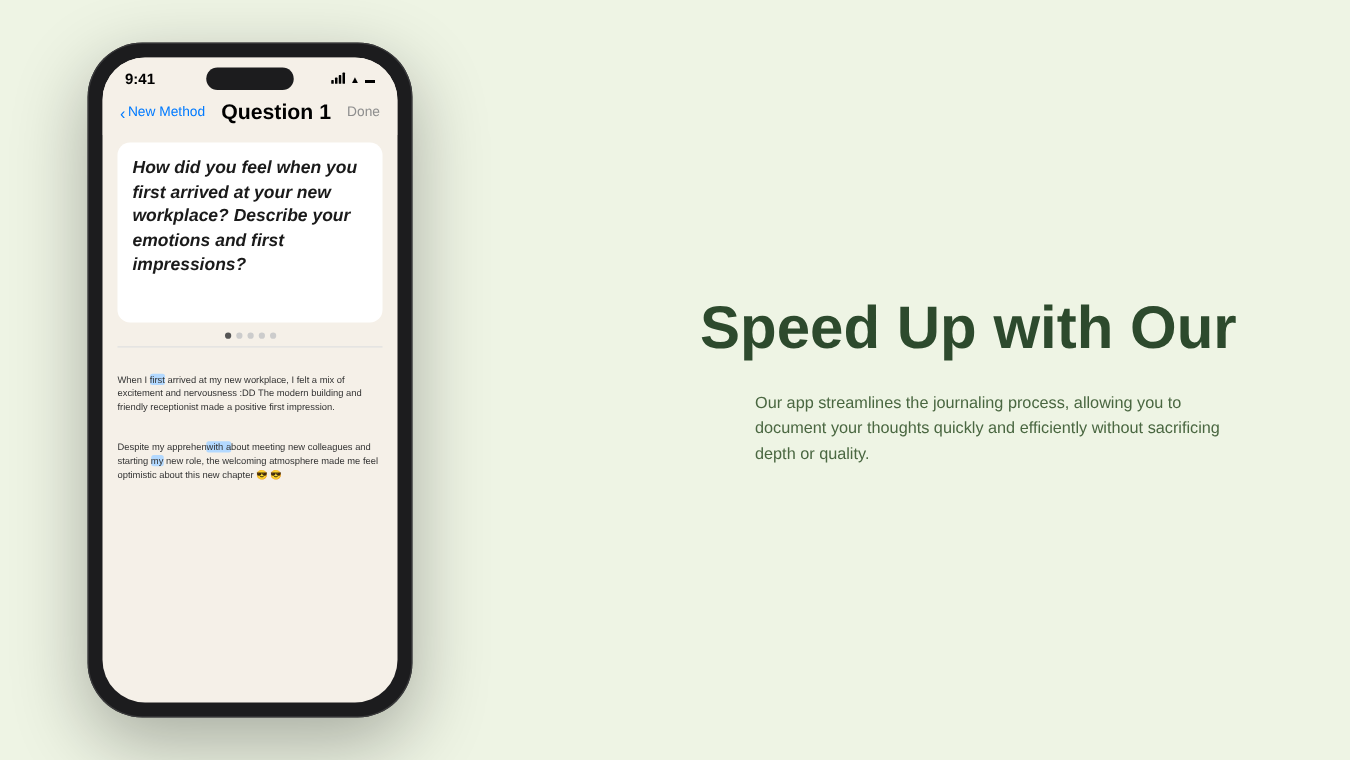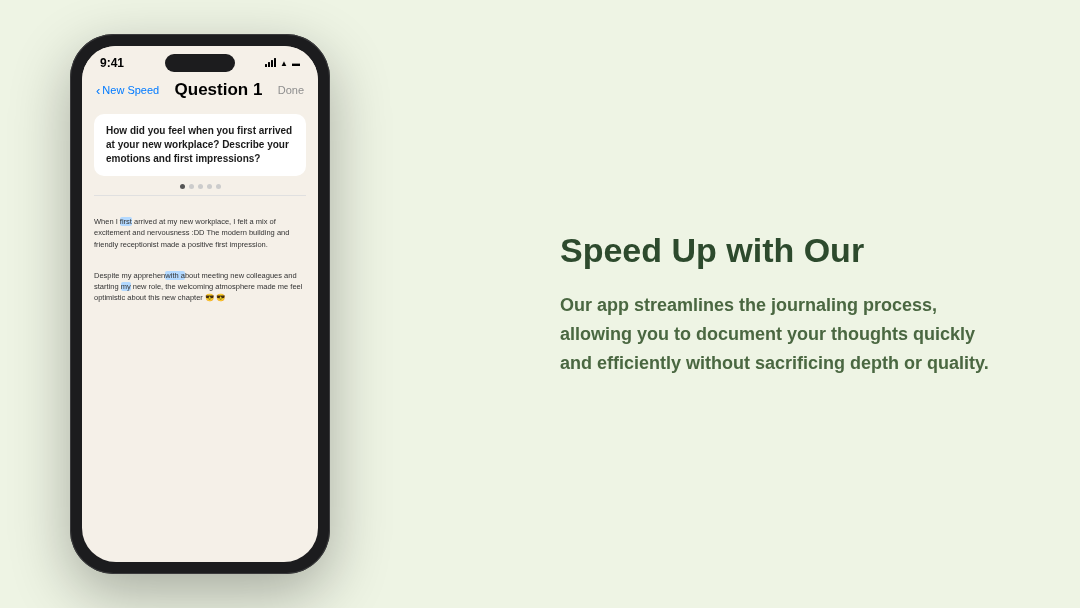--- a/index.html
+++ b/index.html
@@ -127,25 +127,26 @@
     }
 
     .question-card {
       background: #fff;
       border-radius: 10px;
       padding: 10px 12px;
       margin-bottom: 8px;
     }
 
     .question-text {
-      font-size: 10px;
+      font-size: 14px;
       font-weight: 600;
       color: #1a1a1a;
       line-height: 1.4;
-      margin-bottom: 0;
+      margin-bottom: 26px;
+      font-style: italic;
     }
 
     .regenerate-btn {
       background: #f0b429;
       border-radius: 8px;
       padding: 7px 12px;
       text-align: center;
       font-size: 10px;
       font-weight: 600;
       color: #fff;
@@ -191,32 +192,33 @@
     }
 
     
     .right-content {
       flex: 1;
       padding-left: 60px;
       max-width: 500px;
     }
 
     .main-heading {
-      font-size: 34px;
+      font-size: 48px;
       font-weight: 700;
       color: #2d4a2d;
       line-height: 1.2;
       margin-bottom: 20px;
     }
 
     .description-text {
-      font-size: 18px;
+      font-size: 13px;
       color: #4a6741;
       line-height: 1.6;
-      font-weight: 700;
+      font-weight: 400;
+      margin-left: 44px;
     }
 
     
     .signal-bars {
       display: flex;
       align-items: flex-end;
       gap: 1px;
       height: 8px;
     }
     .signal-bars span {
@@ -254,21 +256,21 @@
               <span style="height:9px"></span>
             </div>
             <span class="wifi-icon">▲</span>
             <span class="battery-icon">▬</span>
           </div>
         </div>
 
         <div class="nav-bar">
           <div class="nav-back">
             <span class="nav-chevron">‹</span>
-            <span>New Speed</span>
+            <span>New Method</span>
           </div>
           <span class="nav-title">Question 1</span>
           <span class="nav-done">Done</span>
         </div>
 
         <div class="content-area">
 
           <div class="question-card">
             <div class="question-text">How did you feel when you first arrived at your new workplace? Describe your emotions and first impressions?</div>
           </div>

